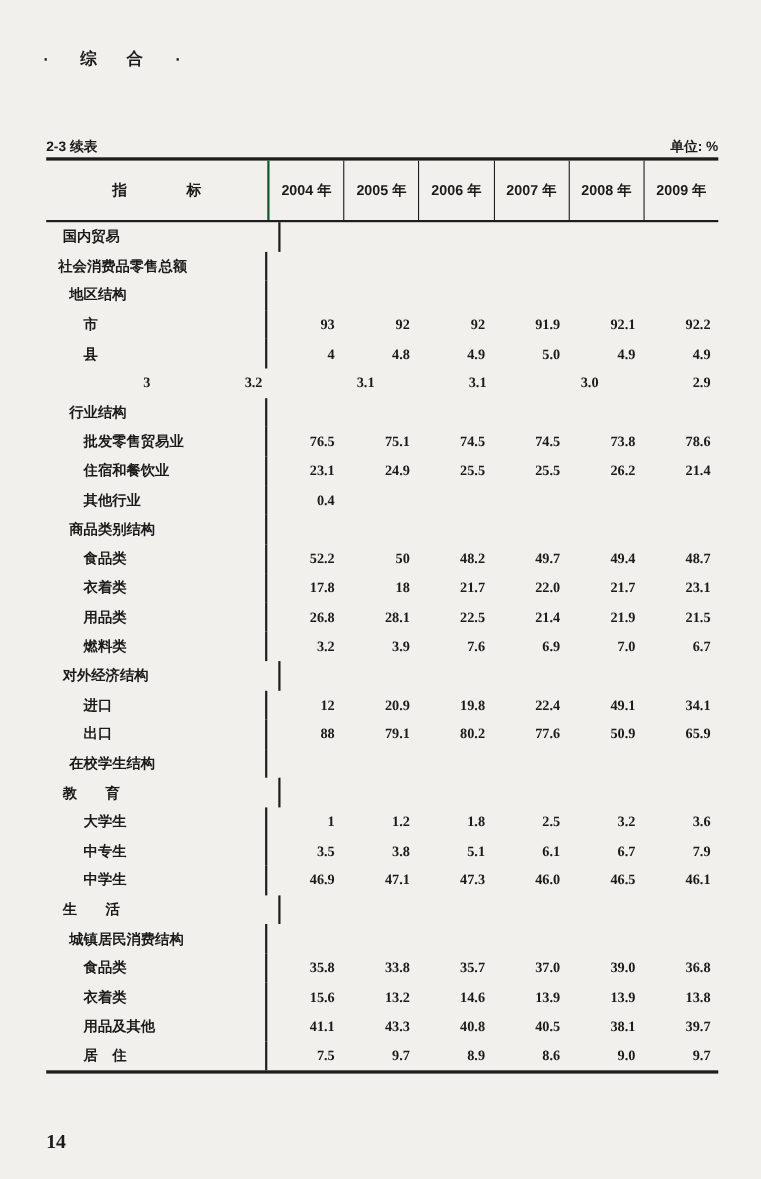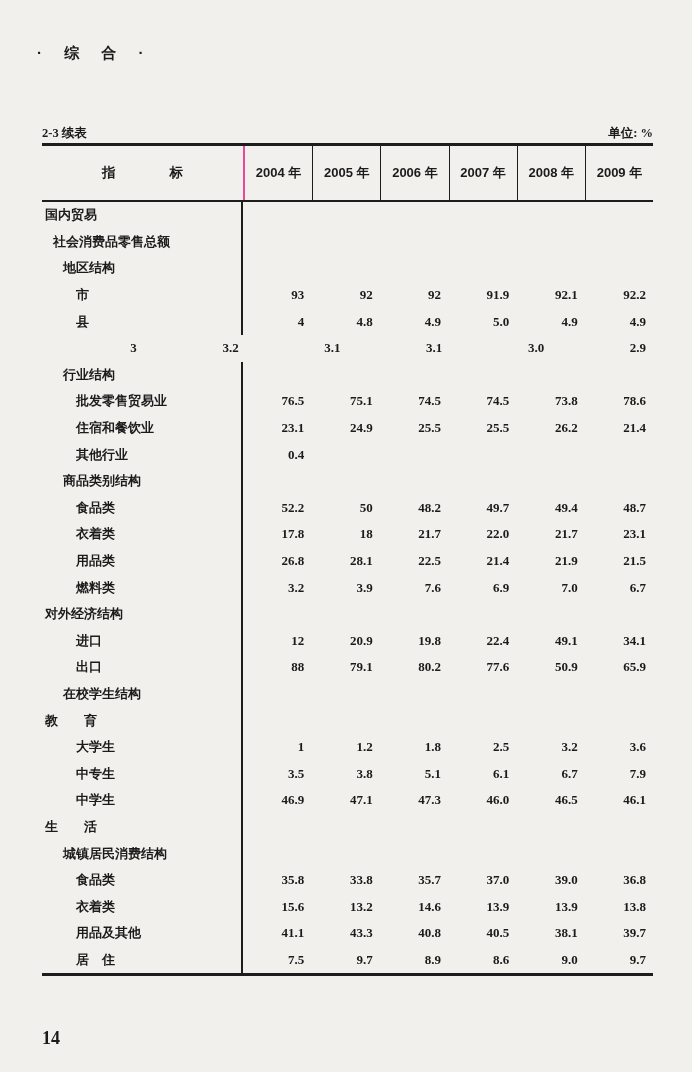--- a/index.html
+++ b/index.html
@@ -9,43 +9,43 @@
     font-family:"Liberation Serif","DejaVu Serif",serif;
     color:#1b1b1b;
     position:relative;
     overflow:hidden;
   }
   .sheet{position:absolute;inset:0;}
 
   .section-header{
     position:absolute;left:37px;top:44px;
     font-size:15px;font-weight:bold;letter-spacing:9px;
-    font-family:Liberation Sans, sans-serif;
+    font-family:Liberation Mono, monospace;
   }
 
   .meta-row{
     position:absolute;left:42px;top:125px;width:611px;
     display:flex;justify-content:space-between;align-items:flex-end;
     font-size:12.5px;font-weight:bold;
-    font-family:Liberation Serif, serif;
+    font-family:Liberation Sans, sans-serif;
   }
 
   .stat-table{
     position:absolute;left:42px;top:143px;width:611px;
     border-top:3px solid #1d1d1d;
     border-bottom:3px solid #1d1d1d;
   }
   .thead{
     display:flex;height:54px;
     border-bottom:2px solid #1d1d1d;
     font-family:"Liberation Sans","DejaVu Sans",sans-serif;
   }
   .th-indicator{
     flex:0 0 201px;width:201px;
-    border-right:2px solid #ec4899;
+    border-right:2px solid #14532d;
     display:flex;align-items:center;justify-content:center;
     font-size:13.5px;font-weight:bold;
   }
   .th-year{
     flex:1 1 0;
     border-right:1.5px solid #1d1d1d;
     display:flex;align-items:center;justify-content:center;
     font-size:13px;font-weight:bold;
   }
   .th-year:last-child{border-right:none;}
@@ -54,21 +54,21 @@
   .trow{display:flex;height:26.6px;align-items:center;}
   .tlabel{
     flex:0 0 201px;width:201px;align-self:stretch;
     border-right:2px solid #1d1d1d;
     display:flex;align-items:center;
     font-size:13px;font-weight:bold;
     font-family:"Liberation Sans","DejaVu Sans",sans-serif;
     white-space:pre;
     box-sizing:border-box;
   }
-  .indent-0{padding-left:3px;}
+  .indent-0{padding-left:3px;margin-left:12px;}
   .indent-1{padding-left:11px;font-family:Liberation Mono, monospace;}
   .indent-2{padding-left:21px;}
   .indent-3{padding-left:34px;}
   .tval{
     flex:1 1 0;
     text-align:right;padding-right:7px;
     font-size:13px;font-weight:bold;
     font-family:"Liberation Serif","DejaVu Serif",serif;
   }
 

